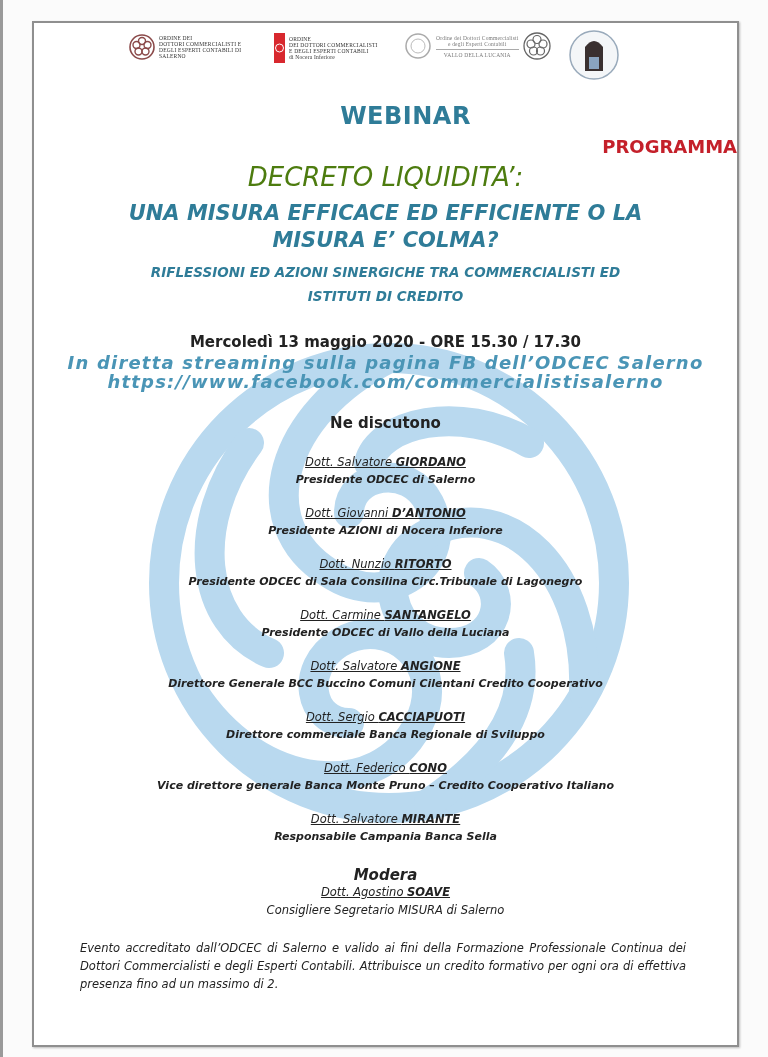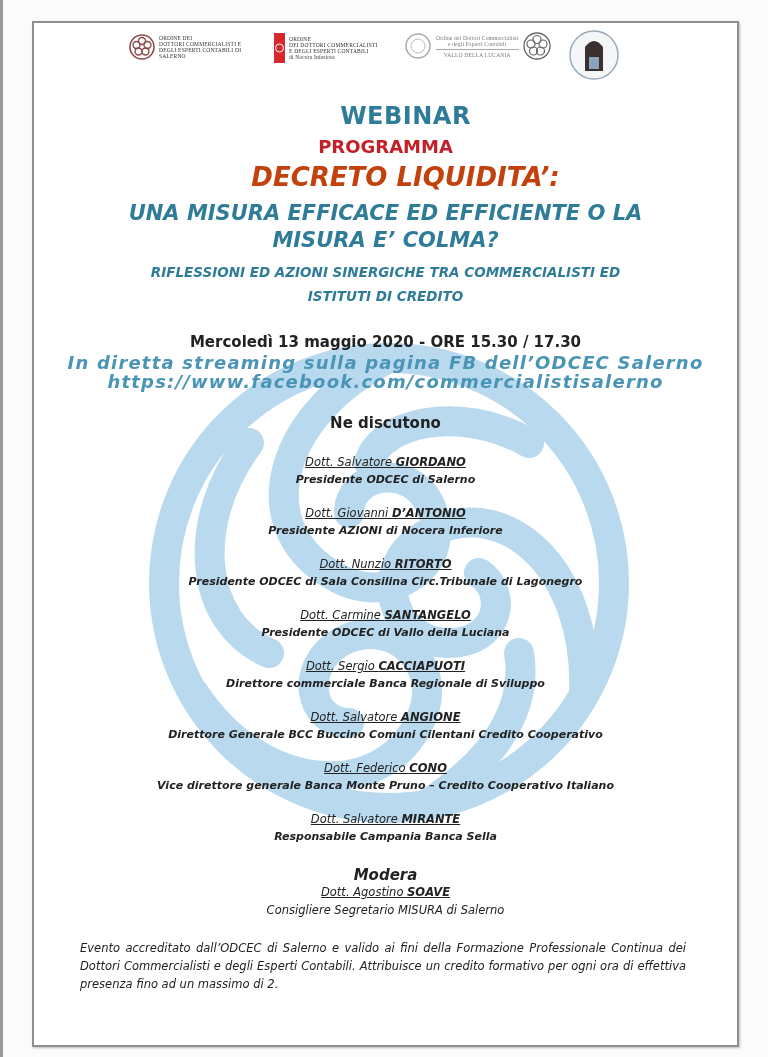--- a/index.html
+++ b/index.html
@@ -16,22 +16,22 @@
   .watermark { position:absolute; left:95px; top:300px; width:520px; height:520px; opacity:1; }
   .logos { position:absolute; top:6px; left:0; width:100%; height:60px; }
   .logo { position:absolute; display:flex; align-items:center; }
   .logo .ltext { font-family:"Liberation Serif", serif; font-size:5.5px; line-height:6px; color:#333; letter-spacing:0.2px; }
   .logo1 { left:94px; top:4px; }
   .logo2 { left:240px; top:4px; }
   .logo3 { left:370px; top:2px; }
   .logo4 { left:534px; top:0px; }
   .content { position:absolute; left:0; top:0; width:100%; text-align:center; }
   .webinar { position:absolute; top:79px; width:100%; font-size:24px; font-weight:bold; color:#2f7c98; letter-spacing:0.5px;padding-left:20px; }
-  .programma { position:absolute; top:113px; width:100%; font-size:18px; font-weight:bold; color:#c4202a; }
-  .title1 { position:absolute; top:139px; width:100%; font-size:26px; font-style:italic; color:#c2410c; font-weight:700;margin-left:20px; }
+  .programma { position:absolute; top:113px; width:100%; font-size:18px; font-weight:bold; color:#c4202a;text-align:right; }
+  .title1 { position:absolute; top:139px; width:100%; font-size:26px; font-style:italic; color:#4d7c0f; font-weight:400; }
   .title2 { position:absolute; top:177px; width:100%; font-size:21px; font-style:italic; color:#2f7c98; line-height:27px; font-weight:bold; }
   .subtitle { position:absolute; top:237px; width:100%; font-size:13.5px; font-style:italic; color:#2f7c98; line-height:24px; font-weight:bold; }
   .date { position:absolute; top:310px; width:100%; font-size:15px; font-weight:bold; color:#222; }
   .stream { position:absolute; top:330px; width:100%; font-size:18px; font-style:italic; font-weight:bold; color:#4a95b6; letter-spacing:1.2px; line-height:19px; }
   .ne { position:absolute; top:391px; width:100%; font-size:15px; font-weight:bold; color:#222; }
   .speakers { position:absolute; top:431px; width:100%; }
   .speaker { height:51px; }
   .sname { font-size:11.5px; font-style:italic; text-decoration:underline; color:#222; line-height:17px; }
   .sname b { font-style:italic; }
   .srole { font-size:11px; font-style:italic; color:#222; line-height:17px;font-weight:bold; }
@@ -158,26 +158,26 @@
       </div>
       <div class="speaker">
         <div class="sname"><span>Dott. Nunzio </span><b>RITORTO</b></div>
         <div class="srole">Presidente ODCEC di Sala Consilina Circ.Tribunale di Lagonegro</div>
       </div>
       <div class="speaker">
         <div class="sname"><span>Dott. Carmine </span><b>SANTANGELO</b></div>
         <div class="srole">Presidente ODCEC di Vallo della Luciana</div>
       </div>
       <div class="speaker">
+        <div class="sname"><span>Dott. Salvatore </span><b>ANGIONE</b></div>
+        <div class="srole">Direttore Generale BCC  Buccino Comuni Cilentani Credito Cooperativo</div>
+      </div>
+      <div class="speaker">
         <div class="sname"><span>Dott. Sergio </span><b>CACCIAPUOTI</b></div>
         <div class="srole">Direttore commerciale Banca Regionale di Sviluppo</div>
-      </div>
-      <div class="speaker">
-        <div class="sname"><span>Dott. Salvatore </span><b>ANGIONE</b></div>
-        <div class="srole">Direttore Generale BCC  Buccino Comuni Cilentani Credito Cooperativo</div>
       </div>
       <div class="speaker">
         <div class="sname"><span>Dott. Federico </span><b>CONO</b></div>
         <div class="srole">Vice direttore generale Banca Monte Pruno – Credito Cooperativo Italiano</div>
       </div>
       <div class="speaker">
         <div class="sname"><span>Dott. Salvatore </span><b>MIRANTE</b></div>
         <div class="srole">Responsabile Campania Banca Sella</div>
       </div>
     </div>

